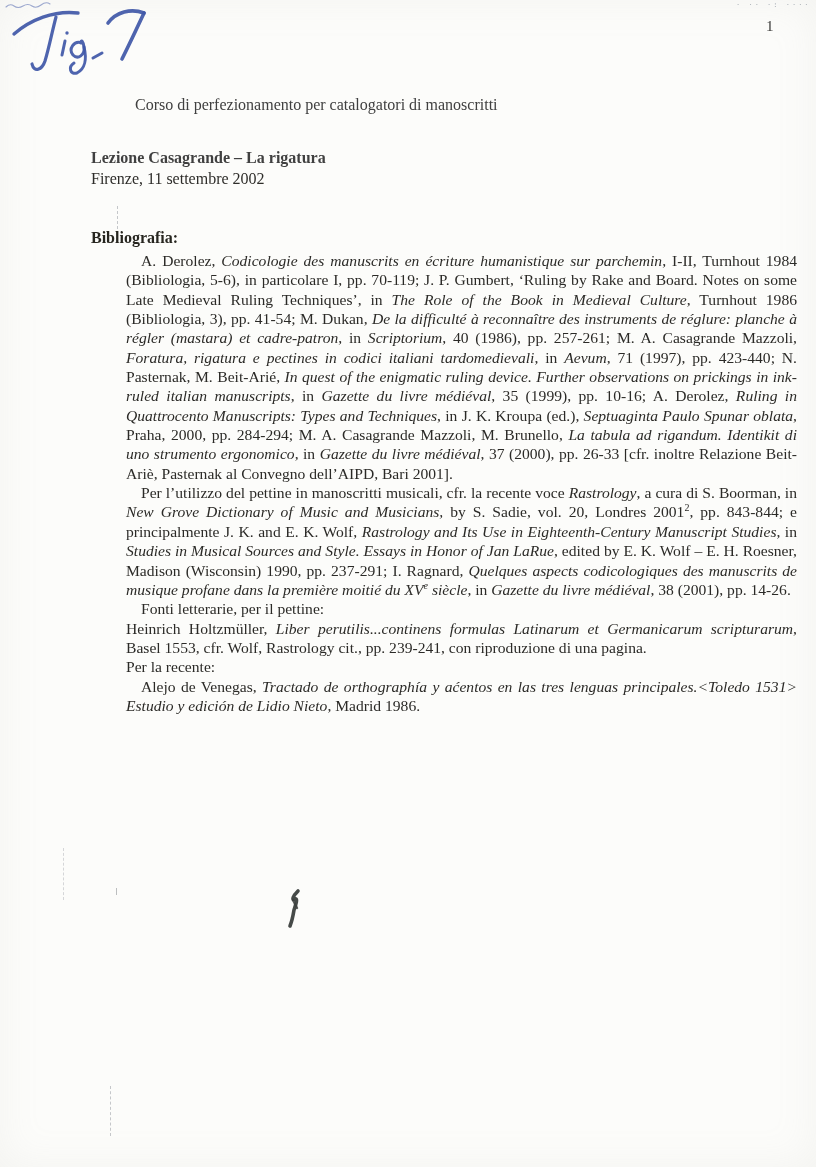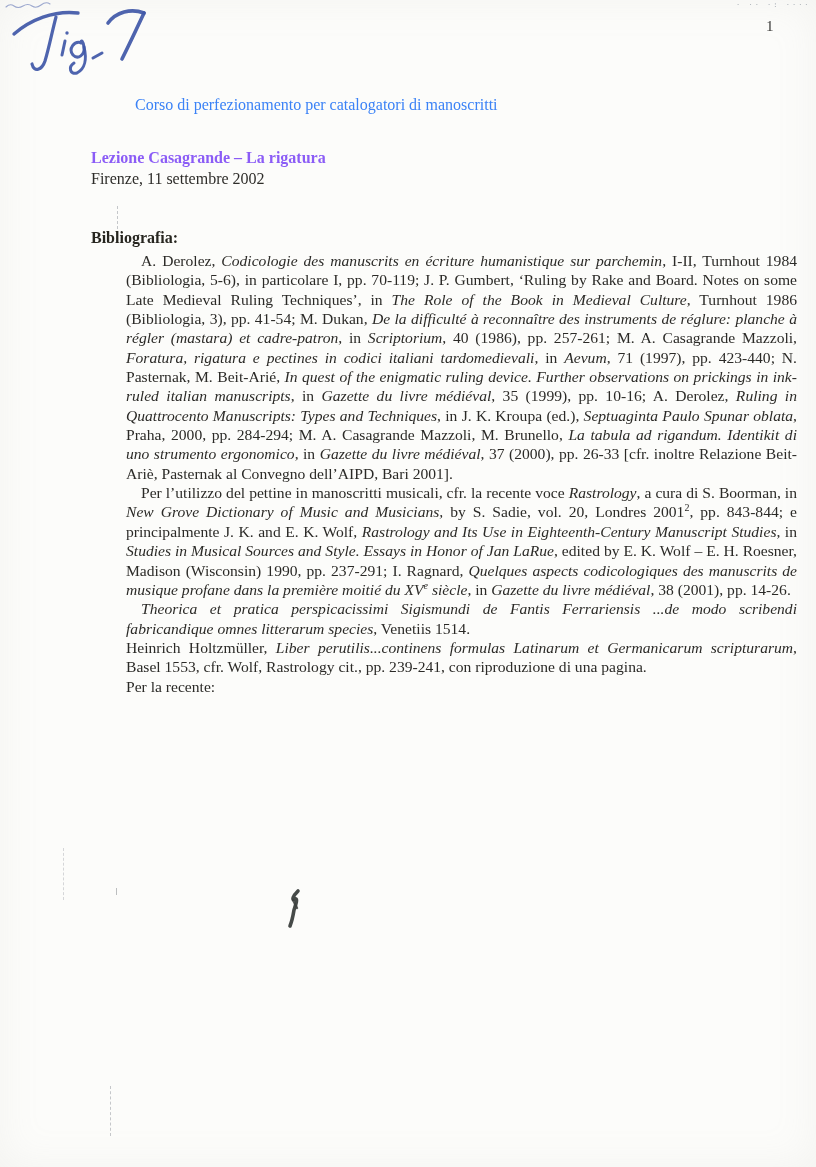--- a/index.html
+++ b/index.html
@@ -22,25 +22,25 @@
   }
   .fig-annotation svg{display:block;width:100%;height:100%;}
   
   .page-number{
     position:absolute;left:766px;top:18px;
     font-size:15px;color:#3a3a38;letter-spacing:.5px;
   }
   
   .course-title{
     position:absolute;left:135px;top:96px;
-    font-size:16px;color:#3b82f6;
+    font-size:16px;color:#404040;
   }
   .lecture-title{
     position:absolute;left:91px;top:149px;
-    font-size:16px;font-weight:bold;color:#8b5cf6;text-align:right;
+    font-size:16px;font-weight:bold;color:#404040;text-align:right;
   }
   .place-date{
     position:absolute;left:91px;top:170px;
     font-size:16px;color:#2e2d2a;text-align:center;
   }
   .section-heading{
     position:absolute;left:91px;top:229px;
     font-size:16px;font-weight:bold;color:#26251f;text-align:center;
   }
   
@@ -109,23 +109,24 @@
   <div class="page-number">1</div>
 
   <div class="course-title">Corso di perfezionamento per catalogatori di manoscritti</div>
   <div class="lecture-title">Lezione Casagrande – La rigatura</div>
   <div class="place-date">Firenze, 11 settembre 2002</div>
   <div class="section-heading">Bibliografia:</div>
 
   <div class="bib">
       <p class="indent"><span>A. Derolez, </span><span class="it">Codicologie des manuscrits en écriture humanistique sur parchemin</span><span>, I-II, Turnhout 1984 (Bibliologia, 5-6), in particolare I, pp. 70-119; J. P. Gumbert, ‘Ruling by Rake and Board. Notes on some Late Medieval Ruling Techniques’, in </span><span class="it">The Role of the Book in Medieval Culture</span><span>, Turnhout 1986 (Bibliologia, 3), pp. 41-54; M. Dukan, </span><span class="it">De la difficulté à reconnaître des instruments de réglure: planche à régler (mastara) et cadre-patron</span><span>, in </span><span class="it">Scriptorium</span><span>, 40 (1986), pp. 257-261; M. A. Casagrande Mazzoli, </span><span class="it">Foratura, rigatura e pectines in codici italiani tardomedievali</span><span>, in </span><span class="it">Aevum</span><span>, 71 (1997), pp. 423-440; N. Pasternak, M. Beit-Arié, </span><span class="it">In quest of the enigmatic ruling device. Further observations on prickings in ink-ruled italian manuscripts</span><span>, in </span><span class="it">Gazette du livre médiéval</span><span>, 35 (1999), pp. 10-16; A. Derolez, </span><span class="it">Ruling in Quattrocento Manuscripts: Types and Techniques</span><span>, in J. K. Kroupa (ed.), </span><span class="it">Septuaginta Paulo Spunar oblata</span><span>, Praha, 2000, pp. 284-294; M. A. Casagrande Mazzoli, M. Brunello, </span><span class="it">La tabula ad rigandum. Identikit di uno strumento ergonomico</span><span>, in </span><span class="it">Gazette du livre médiéval</span><span>, 37 (2000), pp. 26-33 [cfr. inoltre Relazione Beit-Ariè, Pasternak al Convegno dell’AIPD, Bari 2001].</span></p>
       <p class="indent"><span>Per l’utilizzo del pettine in manoscritti musicali, cfr. la recente voce </span><span class="it">Rastrology</span><span>, a cura di S. Boorman, in </span><span class="it">New Grove Dictionary of Music and Musicians,</span><span> by S. Sadie, vol. 20, Londres 2001</span><span class="sup">2</span><span>, pp. 843-844; e principalmente J. K. and E. K. Wolf, </span><span class="it">Rastrology and Its Use in Eighteenth-Century Manuscript Studies</span><span>, in </span><span class="it">Studies in Musical Sources and Style. Essays in Honor of Jan LaRue</span><span>, edited by E. K. Wolf – E. H. Roesner, Madison (Wisconsin) 1990, pp. 237-291; I. Ragnard, </span><span class="it">Quelques aspects codicologiques des manuscrits de musique profane dans la première moitié du XV</span><span class="it sup">e</span><span class="it"> siècle</span><span>, in </span><span class="it">Gazette du livre médiéval</span><span>, 38 (2001), pp. 14-26.</span></p>
-      <p class="indent"><span class="it">Theorica et pratica perspicacissimi  Sigismundi de Fantis Ferrariensis ...de modo scribendi fabricandique omnes litterarum species</span><span>, Venetiis 1514.</span></p>
+      <p class="indent"><span>Fonti letterarie, per il pettine:</span></p>
       <p><span>Heinrich Holtzmüller, </span><span class="it">Liber perutilis...continens formulas Latinarum et Germanicarum scripturarum</span><span>, Basel 1553, cfr. Wolf, Rastrology cit., pp. 239-241, con riproduzione di una pagina.</span></p>
       <p><span>Per la recente:</span></p>
+      <p class="indent"><span>Alejo de Venegas, </span><span class="it">Tractado de orthographía y aćentos en las tres lenguas principales.&lt;Toledo 1531&gt; Estudio y edición de Lidio Nieto</span><span>, Madrid 1986.</span></p>
     </div>
 
   <div class="ink-mark" aria-label="1">
     <svg viewBox="0 0 20 42">
       <path d="M14,3 C9,8 7,13 11,11 C14,10 12,16 10,22 C9,28 8,33 6,38" fill="none" stroke="#3c403e" stroke-width="3.6" stroke-linecap="round" opacity="0.95"></path>
       <path d="M9,12 L13,20" fill="none" stroke="#3c403e" stroke-width="2.4" stroke-linecap="round" opacity="0.85"></path>
     </svg>
   </div>
 
   <div class="artifact vdash" style="left:117px;top:206px;height:23px;"></div>

